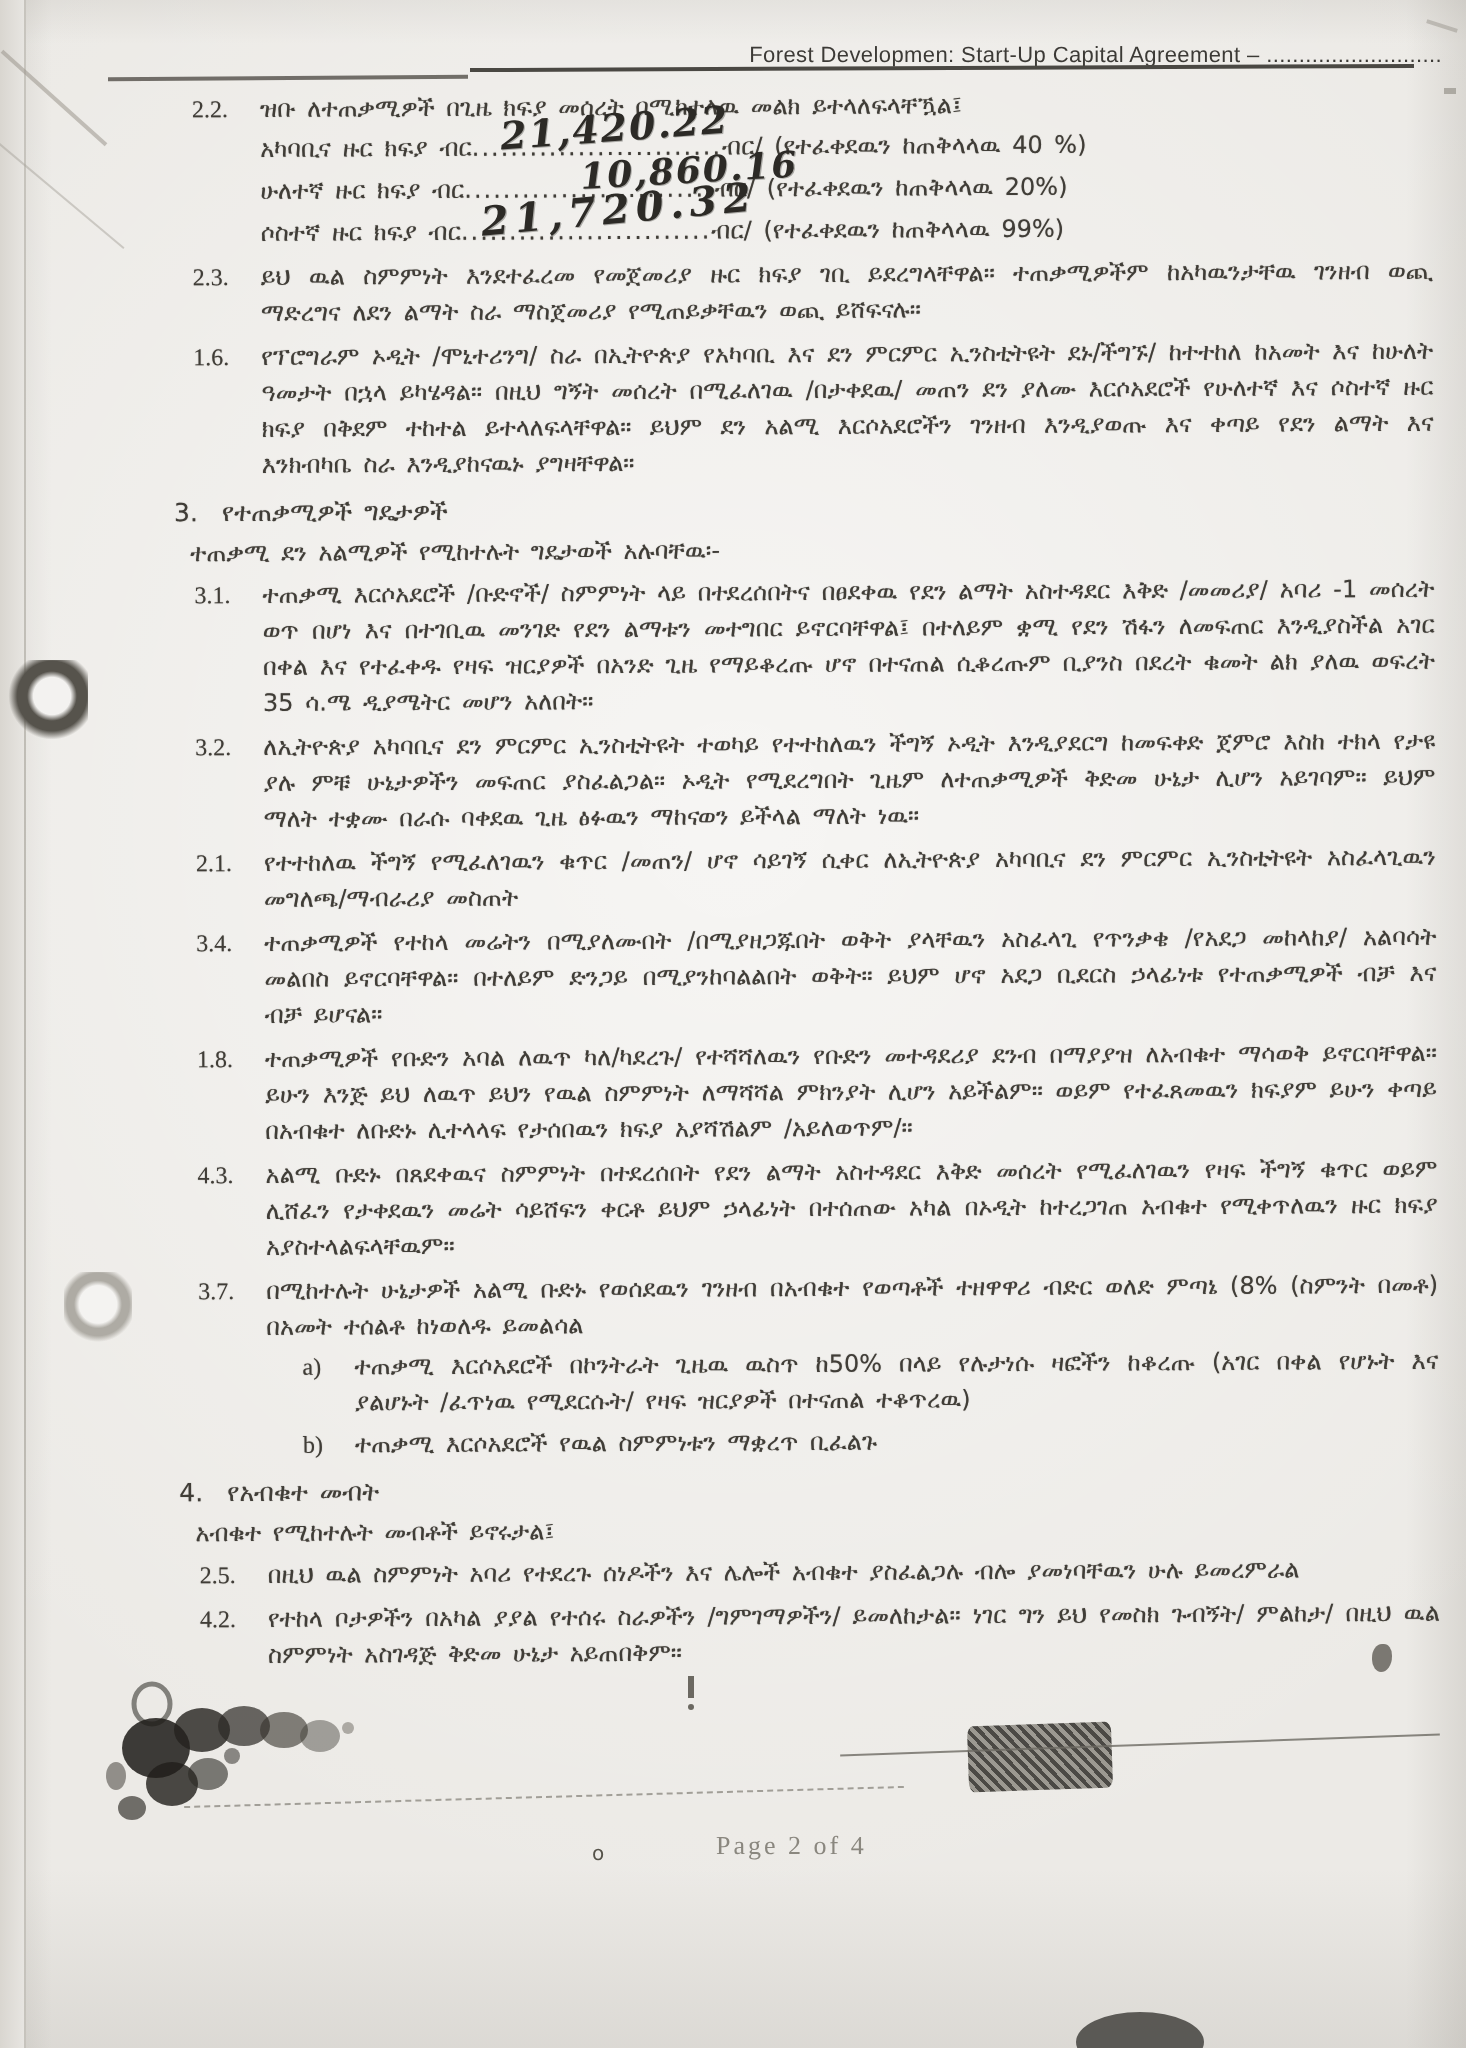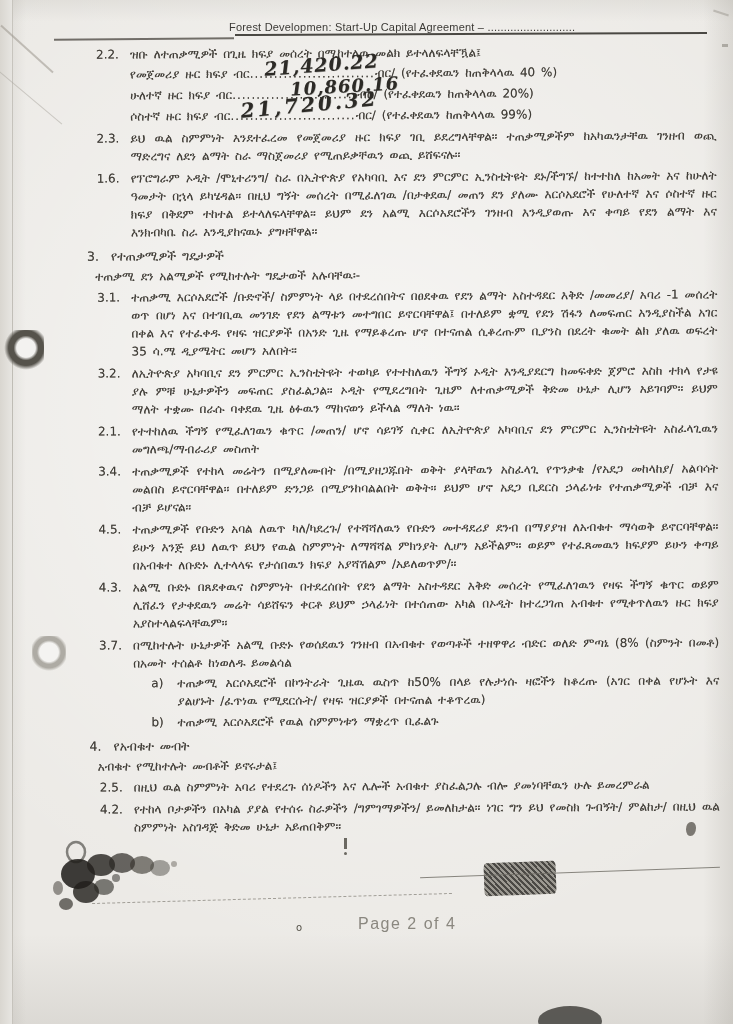--- a/index.html
+++ b/index.html
@@ -18,38 +18,38 @@
       linear-gradient(to bottom, rgba(120,115,105,.10) 0px, rgba(120,115,105,0) 22px),
       linear-gradient(to top, rgba(120,115,105,.14) 0px, rgba(120,115,105,0) 90px);
   }
   .crease-tl-1{position:absolute;left:-8px;top:48px;width:70px;height:2px;background:#9a968d;opacity:.55;transform:rotate(42deg);z-index:2;}
   .crease-tl-2{position:absolute;left:-14px;top:96px;width:86px;height:1px;background:#a8a49b;opacity:.5;transform:rotate(40deg);z-index:2;}
   .crease-tr{position:absolute;right:4px;top:12px;width:16px;height:2px;background:#9a968d;opacity:.5;transform:rotate(18deg);z-index:2;}
   .paper-edge-line{position:absolute;left:12px;top:0;width:1px;height:100%;background:linear-gradient(#c4c1ba,#b2afa7 60%,#c4c1ba);opacity:.85;z-index:2;}
   .paper-edge-strip{position:absolute;left:0;top:0;width:12px;height:100%;background:linear-gradient(to right,#d9d6d0,#e7e5e1);z-index:1;}
 
   
-  .header{position:absolute;top:16px;right:24px;width:480px;z-index:5;}
+  .header{position:absolute;top:16px;right:12px;width:480px;text-align:right;z-index:5;}
   .header-title{
     font-family:"Liberation Sans",sans-serif;font-size:11px;color:#3c3a36;
     letter-spacing:.2px;white-space:nowrap;
   }
   .header-rule-main{position:absolute;top:33px;left:235px;width:472px;height:2px;background:#4a4843;transform:rotate(-.25deg);z-index:5;}
   .header-rule-left{position:absolute;top:38px;left:54px;width:180px;height:2px;background:#5a5751;transform:rotate(-.4deg);opacity:.85;z-index:5;}
 
   
   .doc{
     position:absolute;left:98px;top:44px;width:620px;z-index:4;
     font-size:12px;line-height:18px;color:#403d37;
     text-align:justify;word-spacing:2px;
     transform:rotate(-.3deg);
     text-shadow:0 0 .5px rgba(64,61,55,.55);
   }
   .para{position:relative;padding-left:34px;margin:0 0 4px 0;}
-  .para .num{position:absolute;left:0;top:0;}
+  .para .num{position:absolute;left:0;top:0;font-family:Liberation Serif, serif;}
   .heading{position:relative;padding-left:24px;margin:6px 0 2px -10px;font-size:12.5px;}
   .heading .num{position:absolute;left:0;top:0;}
   .intro{margin:0 0 3px -2px;}
   .sub-items{margin-top:2px;}
   .sub{position:relative;padding-left:26px;margin:0 0 3px 18px;}
   .sub .num{position:absolute;left:0;top:0;}
 
   
   .pay-rows{margin-top:2px;}
   .pay-row{position:relative;white-space:nowrap;margin-bottom:3px;}
@@ -59,21 +59,21 @@
     font-family:"DejaVu Serif","Liberation Serif",serif;
     font-style:italic;font-weight:bold;color:#2c2a26;
     text-shadow:.5px .5px 0 rgba(44,42,38,.35);
     white-space:nowrap;pointer-events:none;
   }
   .hw-1{left:14px;top:-9px;font-size:19px;transform:rotate(-4deg);}
   .hw-2{left:58px;top:-8px;font-size:18px;transform:rotate(-3deg);}
   .hw-3{left:10px;top:-11px;font-size:20px;transform:rotate(-5deg);letter-spacing:3px;}
 
   
-  .footer-page{position:absolute;left:358px;top:915px;font-size:16px;color:#8a877f;letter-spacing:1.5px;z-index:5;font-family:Liberation Sans, sans-serif;}
+  .footer-page{position:absolute;left:358px;top:915px;font-size:13px;color:#8a877f;letter-spacing:1.5px;z-index:5;font-family:Liberation Serif, serif;}
   .footer-mark{position:absolute;left:296px;top:922px;font-size:10px;color:#555249;z-index:5;}
 
   
   .punch-hole-top{position:absolute;left:4px;top:330px;width:40px;height:40px;z-index:3;
     background:radial-gradient(circle at 55% 45%, #f3f2f0 0 30%, #56534c 40% 56%, rgba(86,83,76,0) 70%);}
   .punch-hole-bottom{position:absolute;left:32px;top:636px;width:34px;height:36px;z-index:3;
     background:radial-gradient(circle at 50% 45%, #f4f3f1 0 36%, #aeaba4 46% 60%, rgba(174,171,164,0) 72%);}
   .exclaim-mark{position:absolute;left:344px;top:838px;width:3px;height:11px;background:#4a473f;opacity:.8;z-index:4;}
   .exclaim-dot{position:absolute;left:344px;top:852px;width:3px;height:3px;background:#4a473f;border-radius:50%;opacity:.8;z-index:4;}
   .ink-smudge-stamp{position:absolute;left:46px;top:832px;z-index:4;}
@@ -105,21 +105,21 @@
 <div class="header-rule-main"></div>
 <div class="header-rule-left"></div>
 
 <div class="doc">
 
   <div class="para">
     <span class="num">2.2.</span>
     <span>ዝቡ ለተጠቃሚዎች በጊዜ ክፍያ መሰረት በሚከተለዉ መልክ ይተላለፍላቸዃል፤</span>
     <div class="pay-rows">
       <div class="pay-row">
-        <span>የመጀመሪያ ዙር ክፍያ ብር</span><span class="dots"><span>..........................</span><span class="handwriting hw-1">21,420.22</span></span><span>ብር/</span> <span>(የተፈቀደዉን ከጠቅላላዉ 40 %)</span>
+        <span>አካባቢና ዙር ክፍያ ብር</span><span class="dots"><span>..........................</span><span class="handwriting hw-1">21,420.22</span></span><span>ብር/</span> <span>(የተፈቀደዉን ከጠቅላላዉ 40 %)</span>
       </div>
       <div class="pay-row">
         <span>ሁለተኛ ዙር ክፍያ ብር</span><span class="dots"><span>..........................</span><span class="handwriting hw-2">10,860.16</span></span><span>ብር/</span> <span>(የተፈቀደዉን ከጠቅላላዉ 20%)</span>
       </div>
       <div class="pay-row">
         <span>ሶስተኛ ዙር ክፍያ ብር</span><span class="dots"><span>..........................</span><span class="handwriting hw-3">21,720.32</span></span><span>ብር/</span> <span>(የተፈቀደዉን ከጠቅላላዉ 99%)</span>
       </div>
     </div>
   </div>
 
@@ -149,21 +149,21 @@
   </div>
   <div class="para">
     <span class="num">2.1.</span>
     <span>የተተከለዉ ችግኝ የሚፈለገዉን ቁጥር /መጠን/ ሆኖ ሳይገኝ ሲቀር ለኢትዮጵያ አካባቢና ደን ምርምር ኢንስቲትዩት አስፈላጊዉን መግለጫ/ማብራሪያ መስጠት</span>
   </div>
   <div class="para">
     <span class="num">3.4.</span>
     <span>ተጠቃሚዎች የተከላ መሬትን በሚያለሙበት /በሚያዘጋጁበት ወቅት ያላቸዉን አስፈላጊ የጥንቃቄ /የአደጋ መከላከያ/ አልባሳት መልበስ ይኖርባቸዋል። በተለይም ድንጋይ በሚያንከባልልበት ወቅት። ይህም ሆኖ አደጋ ቢደርስ ኃላፊነቱ የተጠቃሚዎች ብቻ እና ብቻ ይሆናል።</span>
   </div>
   <div class="para">
-    <span class="num">4.5.</span>
+    <span class="num">1.8.</span>
     <span>ተጠቃሚዎች የቡድን አባል ለዉጥ ካለ/ካደረጉ/ የተሻሻለዉን የቡድን መተዳደሪያ ደንብ በማያያዝ ለአብቁተ ማሳወቅ ይኖርባቸዋል። ይሁን እንጅ ይህ ለዉጥ ይህን የዉል ስምምነት ለማሻሻል ምክንያት ሊሆን አይችልም። ወይም የተፈጸመዉን ክፍያም ይሁን ቀጣይ በአብቁተ ለቡድኑ ሊተላላፍ የታሰበዉን ክፍያ አያሻሽልም /አይለወጥም/።</span>
   </div>
   <div class="para">
     <span class="num">4.3.</span>
     <span>አልሚ ቡድኑ በጸደቀዉና ስምምነት በተደረሰበት የደን ልማት አስተዳደር እቅድ መሰረት የሚፈለገዉን የዛፍ ችግኝ ቁጥር ወይም ሊሸፈን የታቀደዉን መሬት ሳይሸፍን ቀርቶ ይህም ኃላፊነት በተሰጠው አካል በኦዲት ከተረጋገጠ አብቁተ የሚቀጥለዉን ዙር ክፍያ አያስተላልፍላቸዉም።</span>
   </div>
   <div class="para">
     <span class="num">3.7.</span>
     <span>በሚከተሉት ሁኔታዎች አልሚ ቡድኑ የወሰደዉን ገንዘብ በአብቁተ የወጣቶች ተዘዋዋሪ ብድር ወለድ ምጣኔ (8% (ስምንት በመቶ) በአመት ተሰልቶ ከነወለዱ ይመልሳል</span>
     <div class="sub-items">

